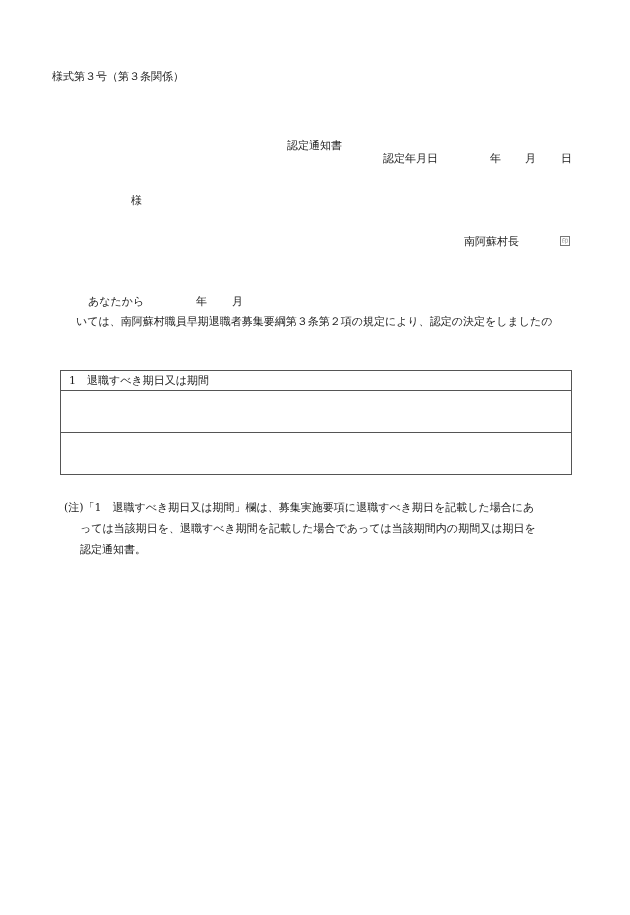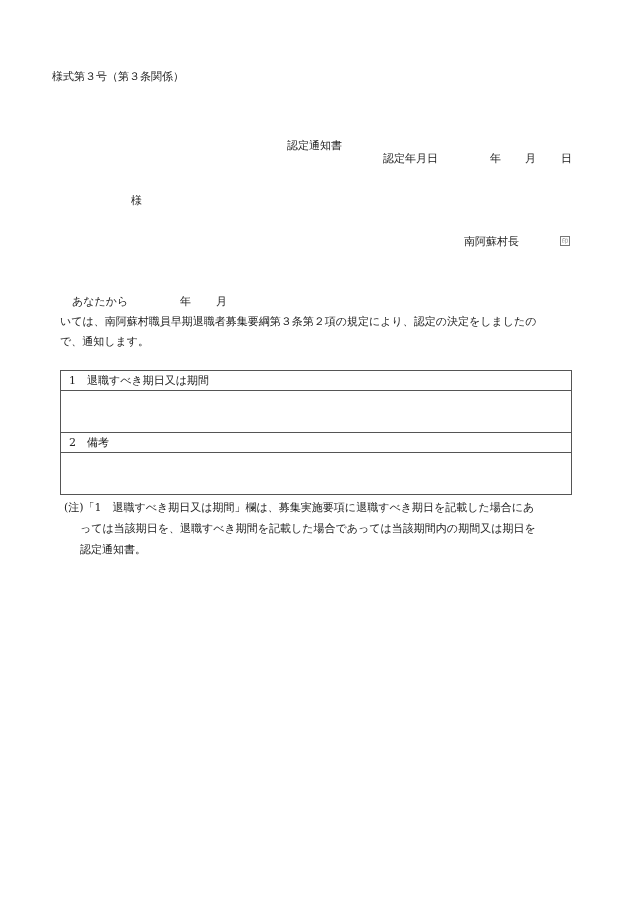--- a/index.html
+++ b/index.html
@@ -31,21 +31,21 @@
       font-size: 6px; line-height: 8px; text-align: center;
       color: #777;
     }
     .body-text {
       position: absolute;
       left: 60px; top: 292px;
       width: 515px;
       line-height: 20px;
       font-size: 11px;
     }
-    .body-line { position: relative; height: 20px; white-space: nowrap; }
+    .body-line { position: relative; height: 20px; white-space: nowrap; margin-left: 16px; }
     .body-line span { position: absolute; top: 0; }
     table.form-table {
       position: absolute;
       left: 60px; top: 370px;
       width: 512px;
       border-collapse: collapse;
     }
     table.form-table td {
       border: 1px solid #555555;
       padding: 0 0 0 8px;
@@ -85,35 +85,29 @@
 
 <div class="body-text">
   <div class="body-line">
     <span style="left:12px">あなたから</span>
     <span style="left:120px">年</span>
     <span style="left:156px">月</span>
   </div>
   <div class="body-line">
     <span style="left:0">いては、南阿蘇村職員早期退職者募集要綱第３条第２項の規定により、認定の決定をしましたの</span>
   </div>
-  <div class="body-line">
-    <span style="left:0">で、通知します。</span>
-  </div>
 </div>
 
 <table class="form-table">
   <tbody>
       <tr class="row-head">
     <td>1　退職すべき期日又は期間</td>
   </tr>
   <tr class="row-blank">
     <td></td>
-  </tr>
-  <tr class="row-head">
-    <td>2　備考</td>
   </tr>
   <tr class="row-blank">
     <td></td>
   </tr>
 </tbody>
   </table>
 
 <div class="note">
   <div style="white-space:nowrap">(注)「1　退職すべき期日又は期間」欄は、募集実施要項に退職すべき期日を記載した場合にあ</div>
   <div class="indent">っては当該期日を、退職すべき期間を記載した場合であっては当該期間内の期間又は期日を</div>

